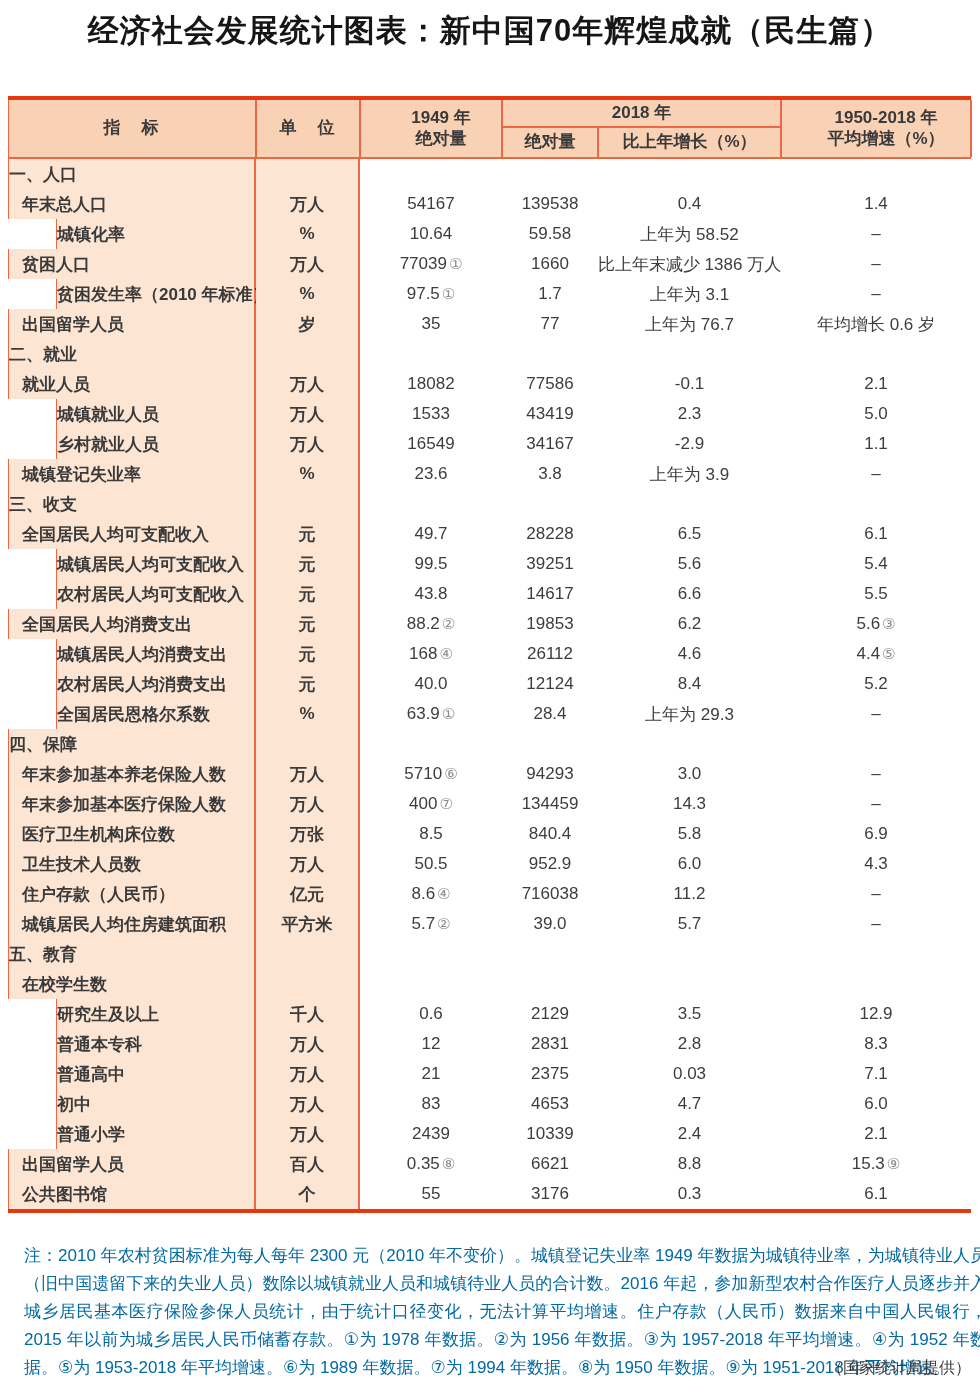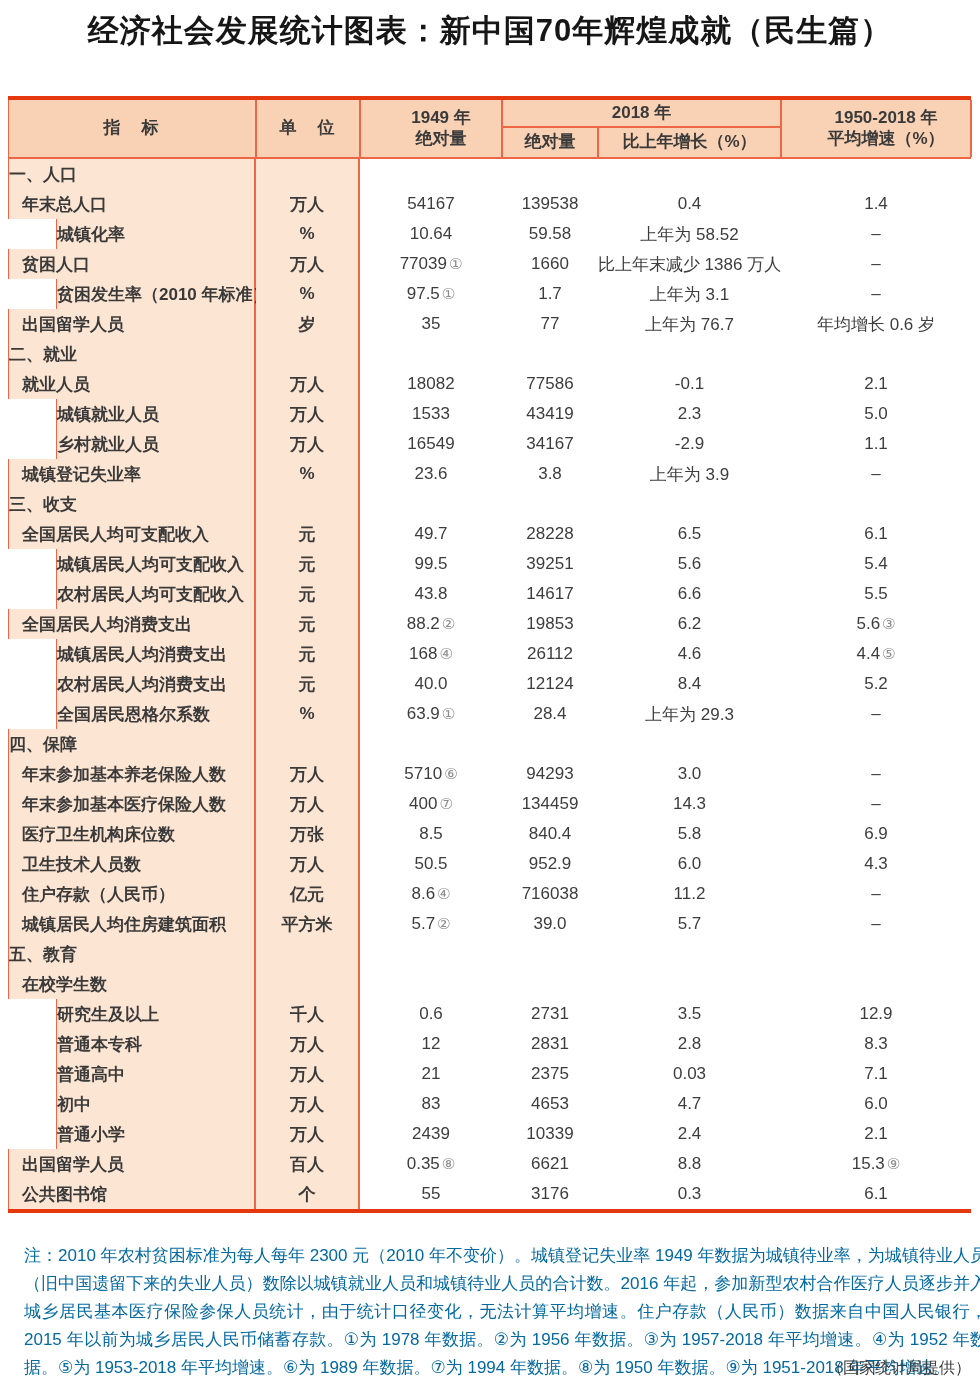--- a/index.html
+++ b/index.html
@@ -303,21 +303,21 @@
     <div class="cell unit"></div>
     <div class="cell num"></div>
     <div class="cell num"></div>
     <div class="cell num"></div>
     <div class="cell num"></div>
   </div>
         <div class="row">
     <div class="cell label lv2">研究生及以上</div>
     <div class="cell unit">千人</div>
     <div class="cell num">0.6</div>
-    <div class="cell num">2731</div>
+    <div class="cell num">2129</div>
     <div class="cell num">3.5</div>
     <div class="cell num">12.9</div>
   </div>
         <div class="row">
     <div class="cell label lv2">普通本专科</div>
     <div class="cell unit">万人</div>
     <div class="cell num">12</div>
     <div class="cell num">2831</div>
     <div class="cell num">2.8</div>
     <div class="cell num">8.3</div>

